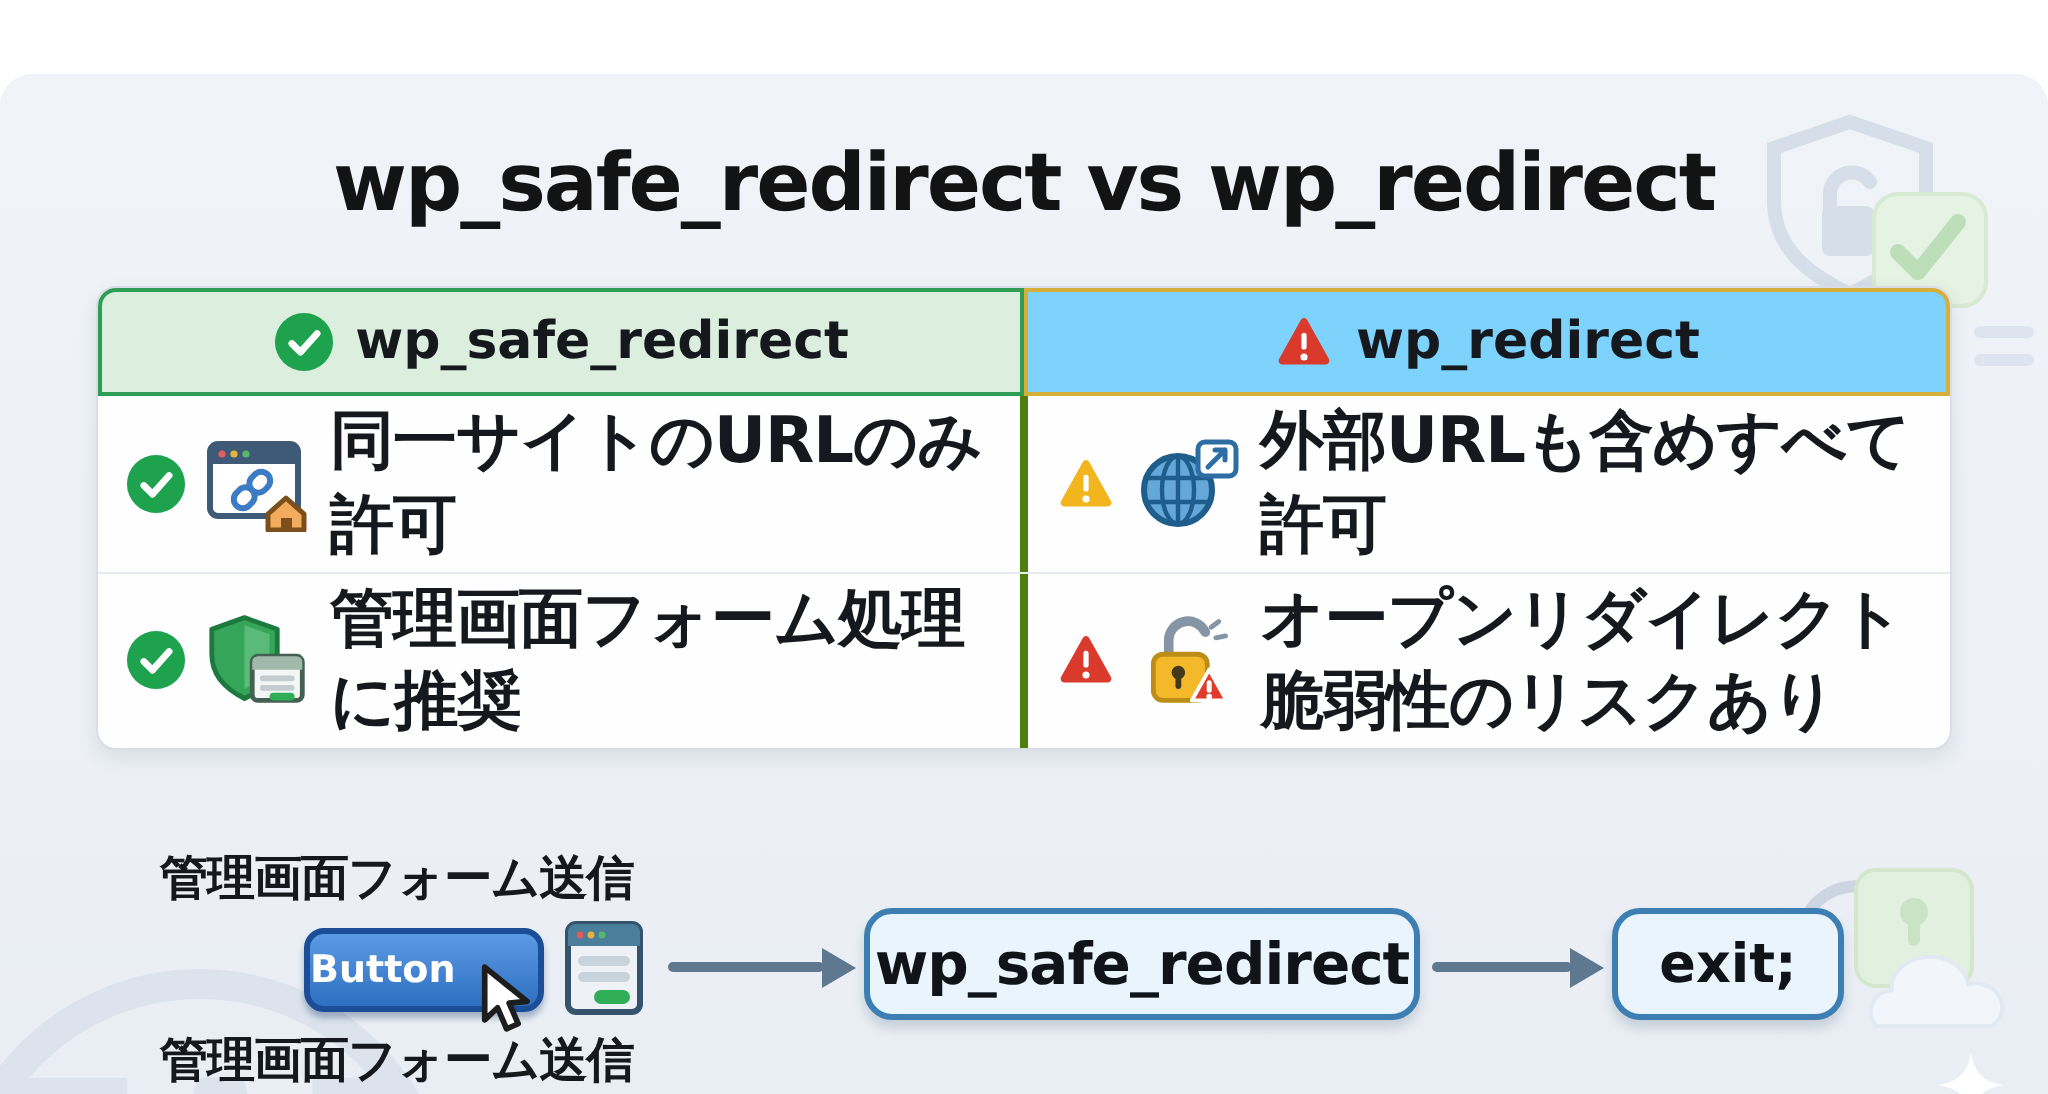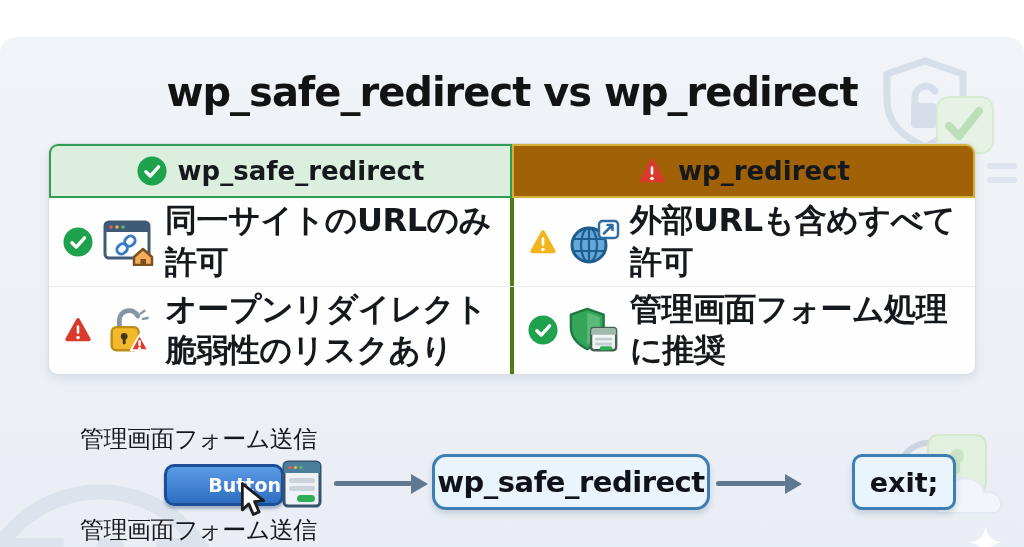--- a/index.html
+++ b/index.html
@@ -26,62 +26,62 @@
     background:#fefefe; border:1px solid #d9dee6; border-radius:10px;
     box-shadow:0 4px 10px rgba(40,60,90,.10);
     display:flex; flex-direction:column;
   }
   .thead { display:flex; height:54px; flex:none; }
   .th {
     flex:1; display:flex; align-items:center; justify-content:center; gap:11px;
     font-size:26px; font-weight:800;
   }
   .th-safe  { background:#dcefdf; border:2px solid #2f9e54; border-radius:9px 0 0 0; }
-  .th-unsafe{ background:#a16207; border:2px solid #d4af3a; border-radius:0 9px 0 0; }
+  .th-unsafe{ background:#7dd3fc; border:2px solid #d4af3a; border-radius:0 9px 0 0; }
   .trow { flex:1; display:flex; }
   .trow + .trow { border-top:1px solid #e6e9ee; }
   .tcell {
     flex:1; display:flex; align-items:center; gap:10px; padding:0 14px;
     font-size:32px; font-weight:800; line-height:1.3;
   }
   .tcell + .tcell { border-left:4px solid #4d7c0f; }
   .status-icon { width:30px; height:30px; flex:none; }
   .item-icon   { width:52px; height:48px; flex:none; }
   .cell-text   { letter-spacing:-0.5px; }
 
   
-  .flow-label { position:absolute; font-size:24px; font-weight:400; letter-spacing:-0.5px; white-space:nowrap; }
+  .flow-label { position:absolute; font-size:24px; font-weight:700; letter-spacing:-0.5px; white-space:nowrap; }
   #flow-label-top    { left:80px; top:386px; }
   #flow-label-bottom { left:80px; top:477px; }
   .demo-button {
-    position:absolute; left:164px; top:427px; width:120px; height:42px;
+    position:absolute; left:152px; top:427px; width:120px; height:42px;
     background:linear-gradient(180deg,#5b9ae4,#2e6fc2);
     border:3px solid #1b4e97; border-radius:10px;
     color:#ffffff; font-size:19px; font-weight:700;
-    display:flex; align-items:center; justify-content:flex-end;
+    display:flex; align-items:center; justify-content:flex-start;
     box-shadow:0 3px 3px rgba(27,62,110,.35);
   }
   .cursor-icon { position:absolute; left:236px; top:444px; width:32px; height:36px; }
   .form-icon   { position:absolute; left:282px; top:423px; width:40px; height:48px; }
   .arrow { position:absolute; height:5px; background:#5e7890; border-radius:3px; }
   .arrow::after {
     content:""; position:absolute; right:-16px; top:-7.5px;
     border-left:17px solid #5e7890; border-top:10px solid transparent; border-bottom:10px solid transparent;
   }
   #arrow-1 { left:334px; top:444px; width:78px; }
   #arrow-2 { left:716px; top:444px; width:70px; }
   .flow-node {
     position:absolute; top:417px; height:56px;
     background:#e9f4fc; border:3px solid #3d7fb3; border-radius:14px;
     display:flex; align-items:center; justify-content:center;
     font-weight:800; color:#101418;
     box-shadow:0 4px 6px rgba(50,80,110,.20);
   }
   #node-safe { left:432px; width:278px; font-size:29px; letter-spacing:-0.5px; }
-  #node-exit { left:852px; width:104px; font-size:27px;border-radius:10px; }
+  #node-exit { left:806px; width:116px; font-size:27px; }
 
   
   .deco { position:absolute; pointer-events:none; }
 </style>
 </head>
 <body>
 
 <div class="canvas">
 
   <svg class="deco" style="left:875px; top:16px;" width="150" height="145" viewBox="0 0 150 145">
@@ -166,53 +166,53 @@
           <path d="M5 20 h32 M5 32 h32 M21 9 v34" stroke="#1f5d8c" stroke-width="2.2" fill="none"></path>
           <rect x="31" y="2" width="19" height="17" rx="3.5" fill="#ffffff" stroke="#2e6da4" stroke-width="2.5"></rect>
           <path d="M36 14.5 l8.5 -8.5 M39.5 6 h5 v5" stroke="#2e6da4" stroke-width="2.5" fill="none" stroke-linecap="round" stroke-linejoin="round"></path>
         </svg>
         <span class="cell-text">外部URLも含めすべて許可</span>
       </div>
     </div>
 
     <div class="trow">
       <div class="tcell">
+        <svg class="status-icon" viewBox="0 0 32 32">
+          <circle cx="16" cy="16" r="15.5" fill="#1ea24d"></circle>
+          <path d="M9.5 16.8 l4.6 4.6 L23 11.5" stroke="#fff" stroke-width="3.6" fill="none" stroke-linecap="round" stroke-linejoin="round"></path>
+        </svg>
+        <svg class="item-icon" viewBox="0 0 54 48">
+          <path d="M20 2 l17 6 v13 c0 11-7 18-17 23 C10 39 3 32 3 21 V8 Z" fill="#35a659" stroke="#1d7a3e" stroke-width="2.5" stroke-linejoin="round"></path>
+          <path d="M20 6 l13 4.6 v10 c0 9-5.5 14.5-13 18.5 z" fill="#5fbe7d" opacity="0.85"></path>
+          <rect x="24" y="22" width="26" height="23" rx="3" fill="#f2f6f4" stroke="#446052" stroke-width="2.5"></rect>
+          <path d="M24 25 a3 3 0 0 1 3 -3 h20 a3 3 0 0 1 3 3 v4 h-26 z" fill="#9fb9ab"></path>
+          <rect x="28" y="32" width="18" height="3" rx="1.5" fill="#c3cdd0"></rect>
+          <rect x="28" y="37" width="18" height="3" rx="1.5" fill="#c3cdd0"></rect>
+          <rect x="33" y="41" width="13" height="4" rx="2" fill="#2fae57"></rect>
+        </svg>
+        <span class="cell-text">管理画面フォーム処理に推奨</span>
+      </div>
+      <div class="tcell">
         <svg class="status-icon" viewBox="0 0 32 30">
           <path d="M14.3 3.2 a2 2 0 0 1 3.4 0 l11.6 20.8 a2 2 0 0 1 -1.7 3 H4.4 a2 2 0 0 1 -1.7 -3 Z" fill="#d93a2c"></path>
           <rect x="14.6" y="10" width="2.8" height="9" rx="1.4" fill="#fff"></rect>
           <circle cx="16" cy="23" r="1.9" fill="#fff"></circle>
         </svg>
         <svg class="item-icon" viewBox="0 0 54 48">
           <path d="M17 23 v-9 a10 10 0 0 1 19 -4.5" fill="none" stroke="#8595a5" stroke-width="5" stroke-linecap="round"></path>
           <path d="M39 7 l4 -3 M41.5 12.5 l5 -1" stroke="#8595a5" stroke-width="2.5" stroke-linecap="round"></path>
           <rect x="9" y="21" width="28" height="24" rx="5" fill="#f4b92b" stroke="#bd8e17" stroke-width="2.5"></rect>
           <circle cx="22" cy="30.5" r="3.5" fill="#43381b"></circle>
           <rect x="20.5" y="32" width="3" height="7" rx="1.5" fill="#43381b"></rect>
           <path d="M38 29 l9 16 h-18 z" fill="#e03a2b" stroke="#ffffff" stroke-width="2" stroke-linejoin="round"></path>
           <rect x="36.7" y="34.5" width="2.6" height="6.5" rx="1.3" fill="#fff"></rect>
           <circle cx="38" cy="43" r="1.5" fill="#fff"></circle>
         </svg>
         <span class="cell-text">オープンリダイレクト脆弱性のリスクあり</span>
       </div>
-      <div class="tcell">
-        <svg class="status-icon" viewBox="0 0 32 32">
-          <circle cx="16" cy="16" r="15.5" fill="#1ea24d"></circle>
-          <path d="M9.5 16.8 l4.6 4.6 L23 11.5" stroke="#fff" stroke-width="3.6" fill="none" stroke-linecap="round" stroke-linejoin="round"></path>
-        </svg>
-        <svg class="item-icon" viewBox="0 0 54 48">
-          <path d="M20 2 l17 6 v13 c0 11-7 18-17 23 C10 39 3 32 3 21 V8 Z" fill="#35a659" stroke="#1d7a3e" stroke-width="2.5" stroke-linejoin="round"></path>
-          <path d="M20 6 l13 4.6 v10 c0 9-5.5 14.5-13 18.5 z" fill="#5fbe7d" opacity="0.85"></path>
-          <rect x="24" y="22" width="26" height="23" rx="3" fill="#f2f6f4" stroke="#446052" stroke-width="2.5"></rect>
-          <path d="M24 25 a3 3 0 0 1 3 -3 h20 a3 3 0 0 1 3 3 v4 h-26 z" fill="#9fb9ab"></path>
-          <rect x="28" y="32" width="18" height="3" rx="1.5" fill="#c3cdd0"></rect>
-          <rect x="28" y="37" width="18" height="3" rx="1.5" fill="#c3cdd0"></rect>
-          <rect x="33" y="41" width="13" height="4" rx="2" fill="#2fae57"></rect>
-        </svg>
-        <span class="cell-text">管理画面フォーム処理に推奨</span>
-      </div>
     </div>
   </div>
 
   <div class="flow-label" id="flow-label-top">管理画面フォーム送信</div>
 
   <div class="demo-button">
     <span>Button</span>
   </div>
 
   <svg class="cursor-icon" viewBox="0 0 24 28">

